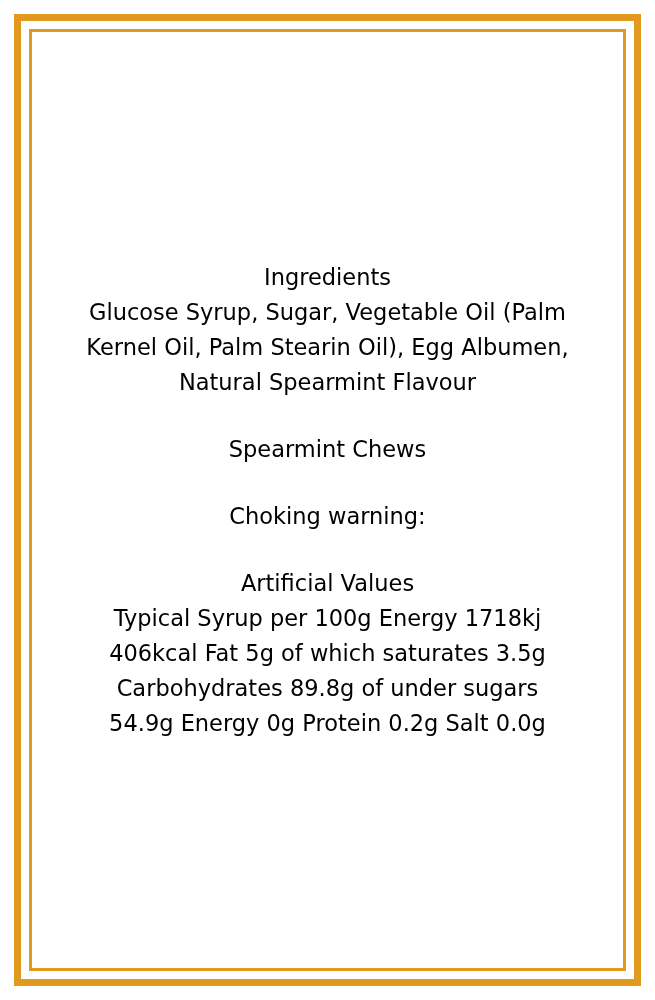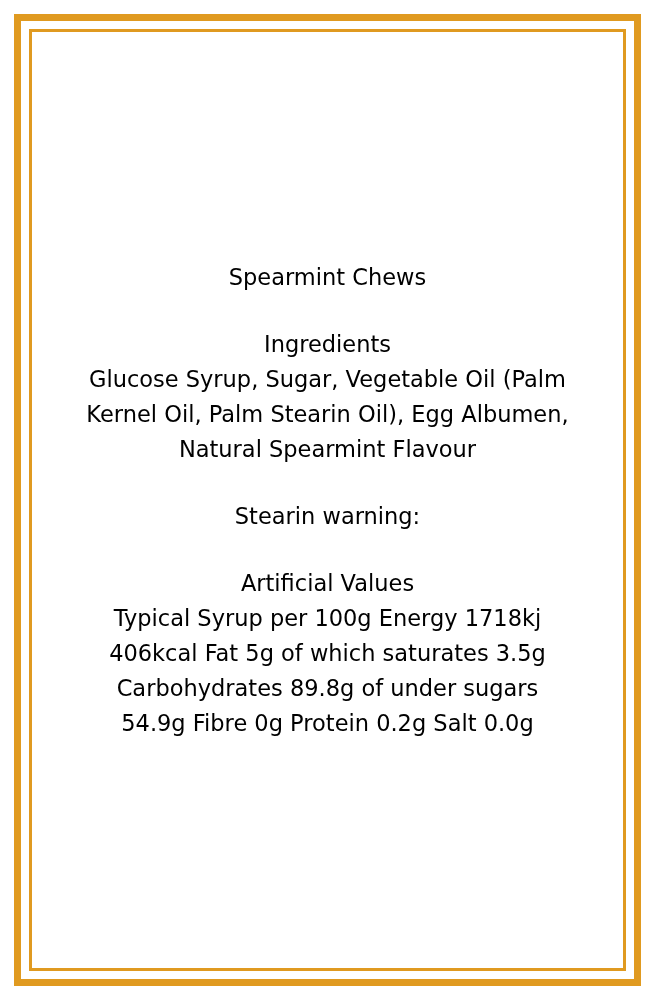--- a/index.html
+++ b/index.html
@@ -82,37 +82,37 @@
 </head>
 <body>
 
 <div class="label-card">
   <div class="border-outer"></div>
   <div class="border-inner"></div>
 
   <div class="content">
 
     <div class="block">
-      <div class="product-title">Spearmint Chews</div>
-    </div>
-
-    <div class="block">
       <div class="heading">Ingredients</div>
       <div class="body-line">Glucose Syrup, Sugar, Vegetable Oil (Palm</div>
       <div class="body-line">Kernel Oil, Palm Stearin Oil), Egg Albumen,</div>
       <div class="body-line">Natural Spearmint Flavour</div>
     </div>
 
     <div class="block">
-      <div class="heading">Stearin warning:</div>
+      <div class="product-title">Spearmint Chews</div>
+    </div>
+
+    <div class="block">
+      <div class="heading">Choking warning:</div>
     </div>
 
     <div class="block">
       <div class="heading">Artificial Values</div>
       <div class="body-line">Typical Syrup per 100g Energy 1718kj</div>
       <div class="body-line">406kcal Fat 5g of which saturates 3.5g</div>
       <div class="body-line">Carbohydrates 89.8g of under sugars</div>
-      <div class="body-line">54.9g Fibre 0g Protein 0.2g Salt 0.0g</div>
+      <div class="body-line">54.9g Energy 0g Protein 0.2g Salt 0.0g</div>
     </div>
 
 
   </div>
 </div>
 
 </body></html>

